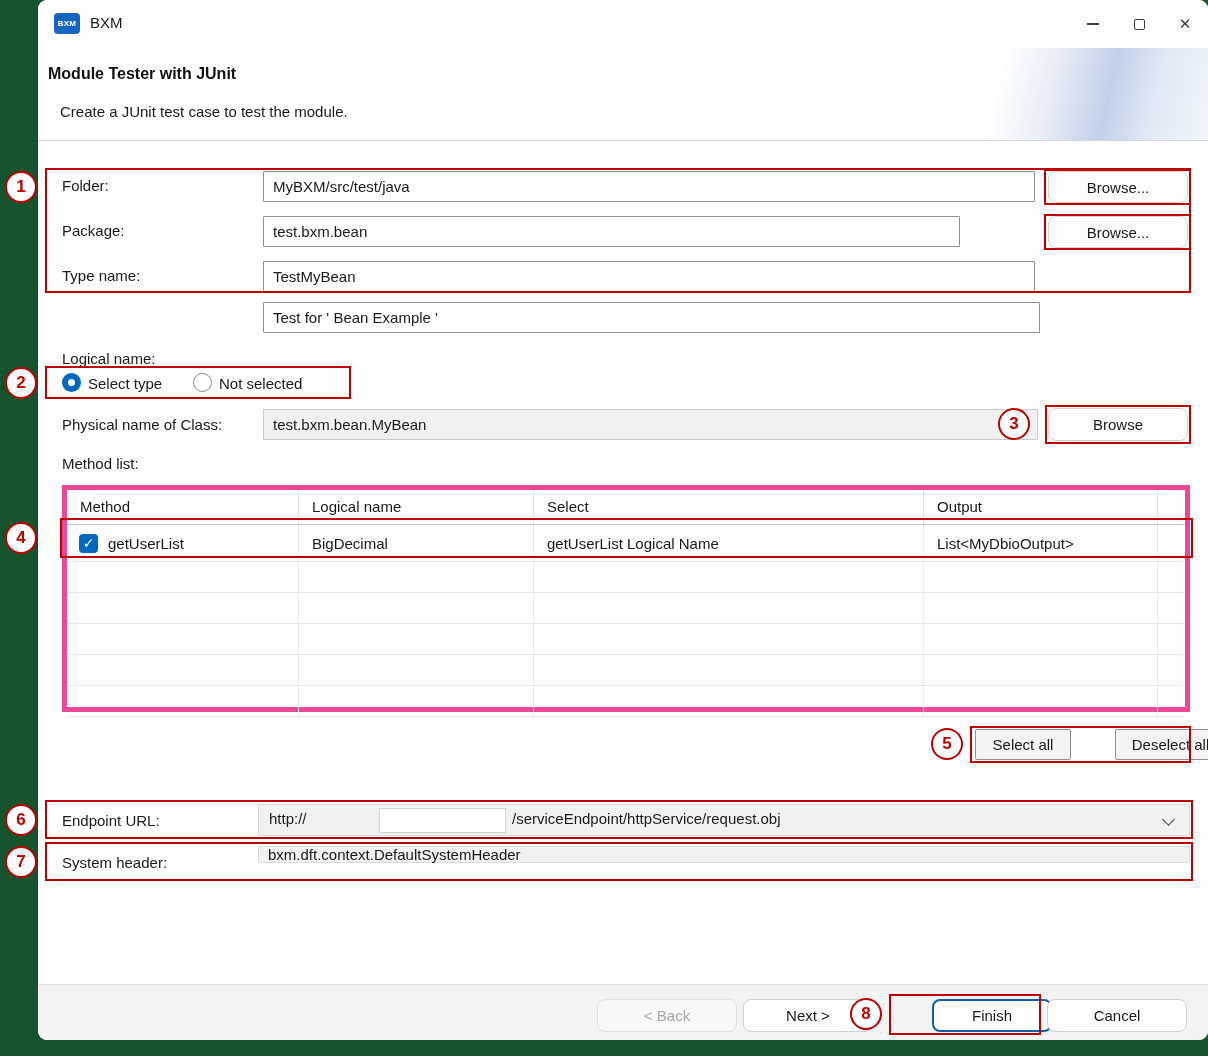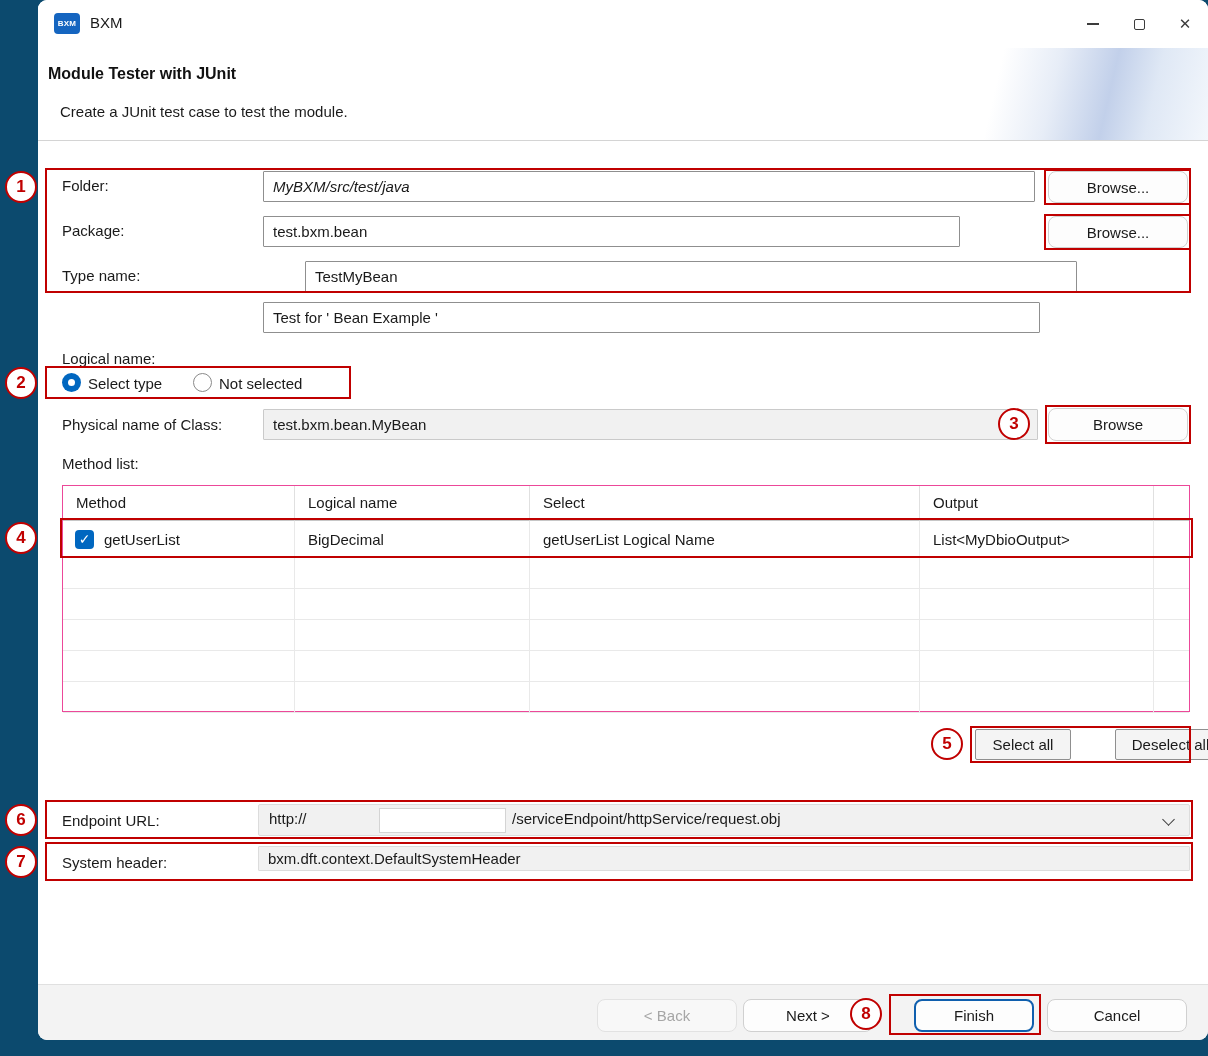--- a/index.html
+++ b/index.html
@@ -1,17 +1,17 @@
 <!DOCTYPE html>
 <html><head>
 <meta charset="utf-8">
 <style>
   * { margin:0; padding:0; box-sizing:border-box; }
   body { font-family:"Liberation Sans", sans-serif; background:#222; }
-  .stage { position:relative; width:1208px; height:1056px; background:#0c4a6e; overflow:hidden; }
+  .stage { position:relative; width:1208px; height:1056px; background:#14532d; overflow:hidden; }
 
   .window { position:absolute; left:38px; top:0; width:1170px; height:1040px;
             background:#fff; border-radius:9px; overflow:hidden; }
 
   
   .titlebar { position:absolute; left:0; top:0; width:100%; height:48px; background:#fff; }
   .logo { position:absolute; left:16px; top:13px; width:26px; height:21px; border-radius:4px;
           background:#1565c0; color:#fff; font-size:8px; font-weight:bold;
           display:flex; align-items:center; justify-content:center; letter-spacing:0.2px; }
   .win-title { position:absolute; left:52px; top:14px; font-size:15px; color:#1a1a1a; }
@@ -44,21 +44,21 @@
   .btn.default { border:2px solid #0f5fae; }
 
   .radio { position:absolute; width:19px; height:19px; border-radius:50%; }
   .radio.on { background:#0067c0; }
   .radio.on::after { content:""; position:absolute; left:6px; top:6px; width:7px; height:7px;
                      border-radius:50%; background:#fff; }
   .radio.off { background:#fff; border:1.6px solid #8a8a8a; }
 
   
   .tbl { position:absolute; left:24px; top:485px; width:1128px; height:227px;
-         border:1px solid #ec4899; background:#fff; }
+         border:5px solid #ec4899; background:#fff; }
   .tr { display:grid; grid-template-columns:232px 235px 390px 234px auto; }
   .th { height:35px; line-height:34px; padding-left:13px; font-size:15px; color:#1a1a1a;
         border-right:1px solid #e0e0e0; border-bottom:1px solid #c6c6c6; }
   .th:last-child { border-right:none; }
   .td { height:37px; display:flex; align-items:center; padding-left:13px; font-size:15px; color:#1a1a1a;
         border-right:1px solid #e9e9e9; border-bottom:1px solid #e9e9e9; }
   .td:last-child { border-right:none; }
   .tr.empty .td { height:31px; }
   .cb { width:19px; height:19px; border-radius:4px; background:#0067c0; color:#fff; font-size:14px;
         display:flex; align-items:center; justify-content:center; margin-right:10px; flex:0 0 auto; }
@@ -109,29 +109,29 @@
       </div>
     </div>
 
     <div class="banner">
       <div class="banner-art"></div>
       <div class="banner-title">Module Tester with JUnit</div>
       <div class="banner-sub">Create a JUnit test case to test the module.</div>
     </div>
 
     <span class="lbl" style="left:24px; top:177px;">Folder:</span>
-    <input class="inp" style="left: 225px; top: 171px; width: 772px; font-style: italic;" value="MyBXM/src/test/java">
+    <input class="inp" style="left: 225px; top: 171px; width: 772px;" value="MyBXM/src/test/java">
     <div class="btn" style="left:1010px; top:171px; width:140px; height:32px;">Browse...</div>
 
     <span class="lbl" style="left:24px; top:222px;">Package:</span>
     <input class="inp" style="left: 225px; top: 216px; width: 697px;" value="test.bxm.bean">
     <div class="btn" style="left:1010px; top:216px; width:140px; height:32px;">Browse...</div>
 
     <span class="lbl" style="left:24px; top:267px;">Type name:</span>
-    <input class="inp" style="left: 225px; top: 261px; width: 772px; margin-left: 42px;" value="TestMyBean">
+    <input class="inp" style="left: 225px; top: 261px; width: 772px;" value="TestMyBean">
 
     <span class="lbl" style="left:24px; top:308px;margin-top:42px;">Logical name:</span>
     <input class="inp" style="left: 225px; top: 302px; width: 777px;" value="Test for ' Bean Example '">
 
     <span class="radio on" style="left:24px; top:373px;"></span>
     <span class="lbl" style="left:50px; top:375px;">Select type</span>
     <span class="radio off" style="left:155px; top:373px;"></span>
     <span class="lbl" style="left:181px; top:375px;">Not selected</span>
 
     <span class="lbl" style="left:24px; top:416px;">Physical name of Class:</span>
@@ -201,26 +201,26 @@
 
     <span class="lbl" style="left:24px; top:812px;">Endpoint URL:</span>
     <div class="combo" style="left:220px; top:804px; width:932px; height:32px;">
       <span class="prefix">http://</span>
       <input class="host" value="" style="">
       <span class="suffix">/serviceEndpoint/httpService/request.obj</span>
       <span class="chevron"></span>
     </div>
 
     <span class="lbl" style="left:24px; top:854px;">System header:</span>
-    <div class="flatfield" style="left:220px; top:846px; width:932px; height:25px; border-color:#dcdcdc;">bxm.dft.context.DefaultSystemHeader</div>
+    <div class="flatfield" style="left:220px; top:846px; width:932px; height:17px; border-color:#dcdcdc;">bxm.dft.context.DefaultSystemHeader</div>
 
     <div class="footer">
       <div class="btn disabled" style="left:559px; top:14px; width:140px; height:33px;">&lt; Back</div>
       <div class="btn" style="left:705px; top:14px; width:130px; height:33px;">Next &gt;</div>
-      <div class="btn default" style="left:876px; top:14px; width:120px; height:33px;">Finish</div>
+      <div class="btn default" style="left:894px; top:14px; width:120px; height:33px;">Finish</div>
       <div class="btn" style="left:1009px; top:14px; width:140px; height:33px;">Cancel</div>
     </div>
 
   </div>
 
   <div class="ann-box" style="left:45px; top:168px; width:1146px; height:125px;"></div>
   <div class="ann-box" style="left:1044px; top:169px; width:147px; height:36px;"></div>
   <div class="ann-box" style="left:1044px; top:214px; width:147px; height:36px;"></div>
   <div class="ann-box" style="left:45px; top:366px; width:306px; height:33px;"></div>
   <div class="ann-box" style="left:1045px; top:405px; width:146px; height:39px;"></div>

